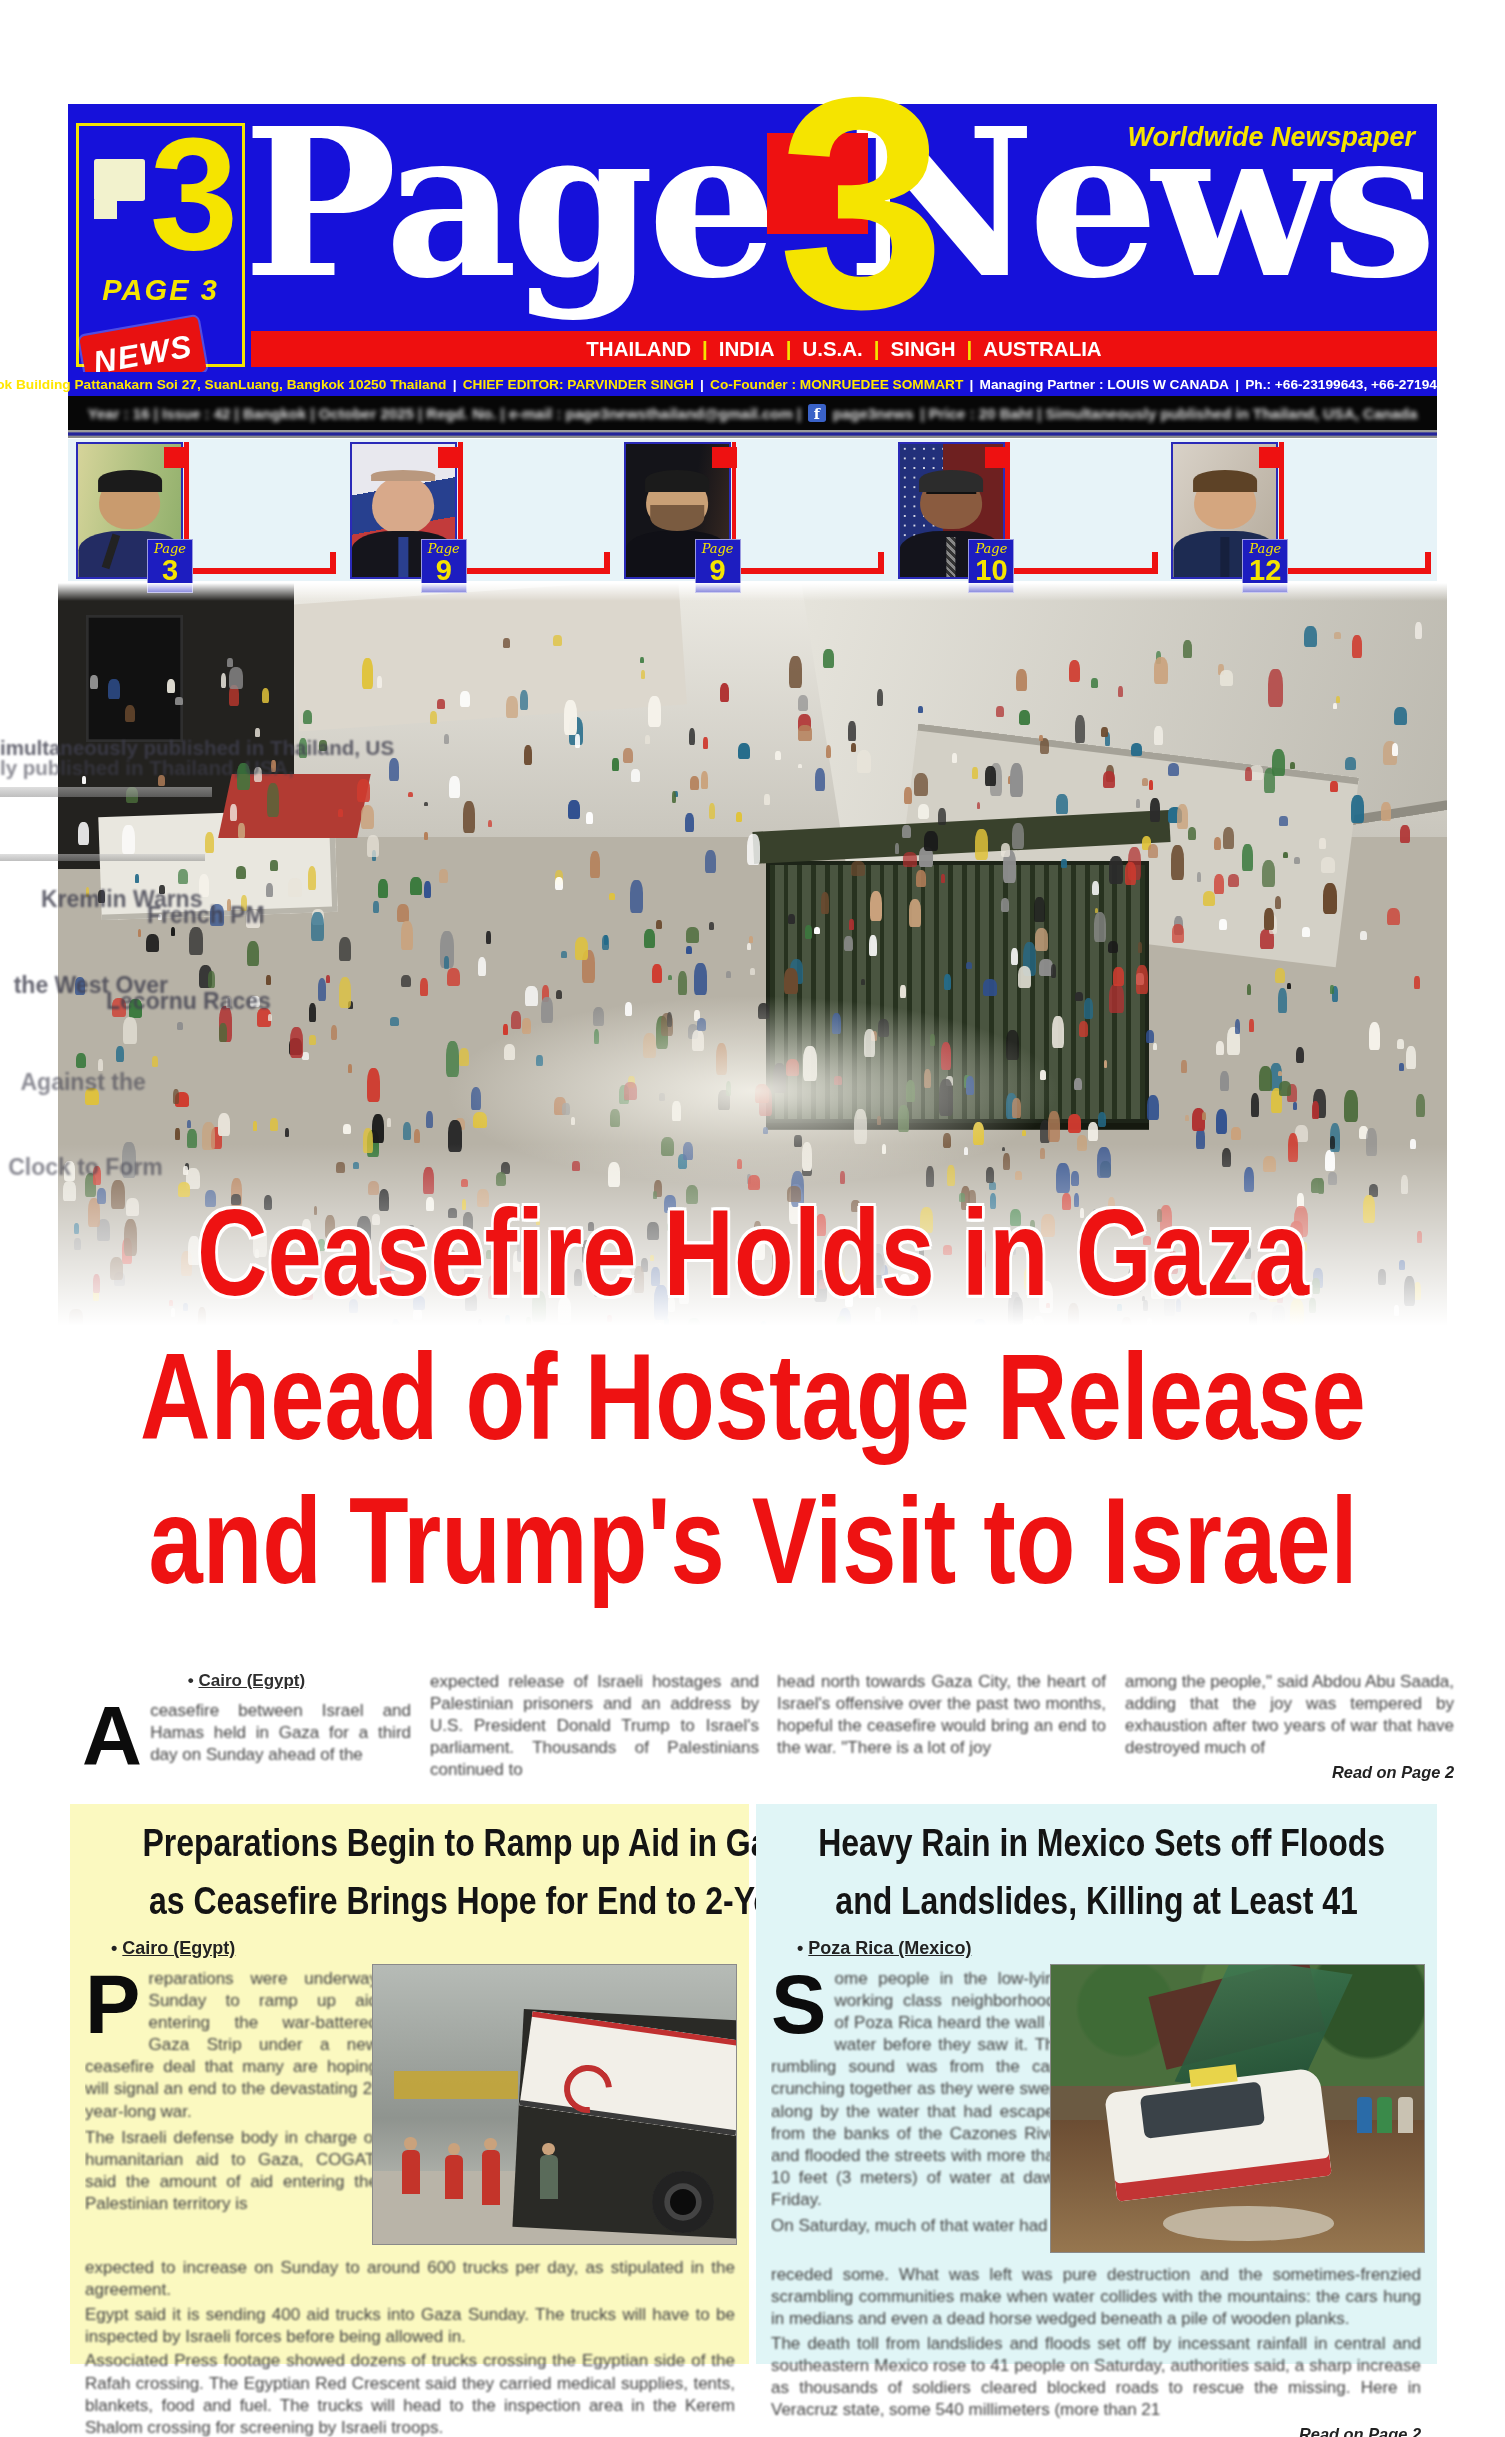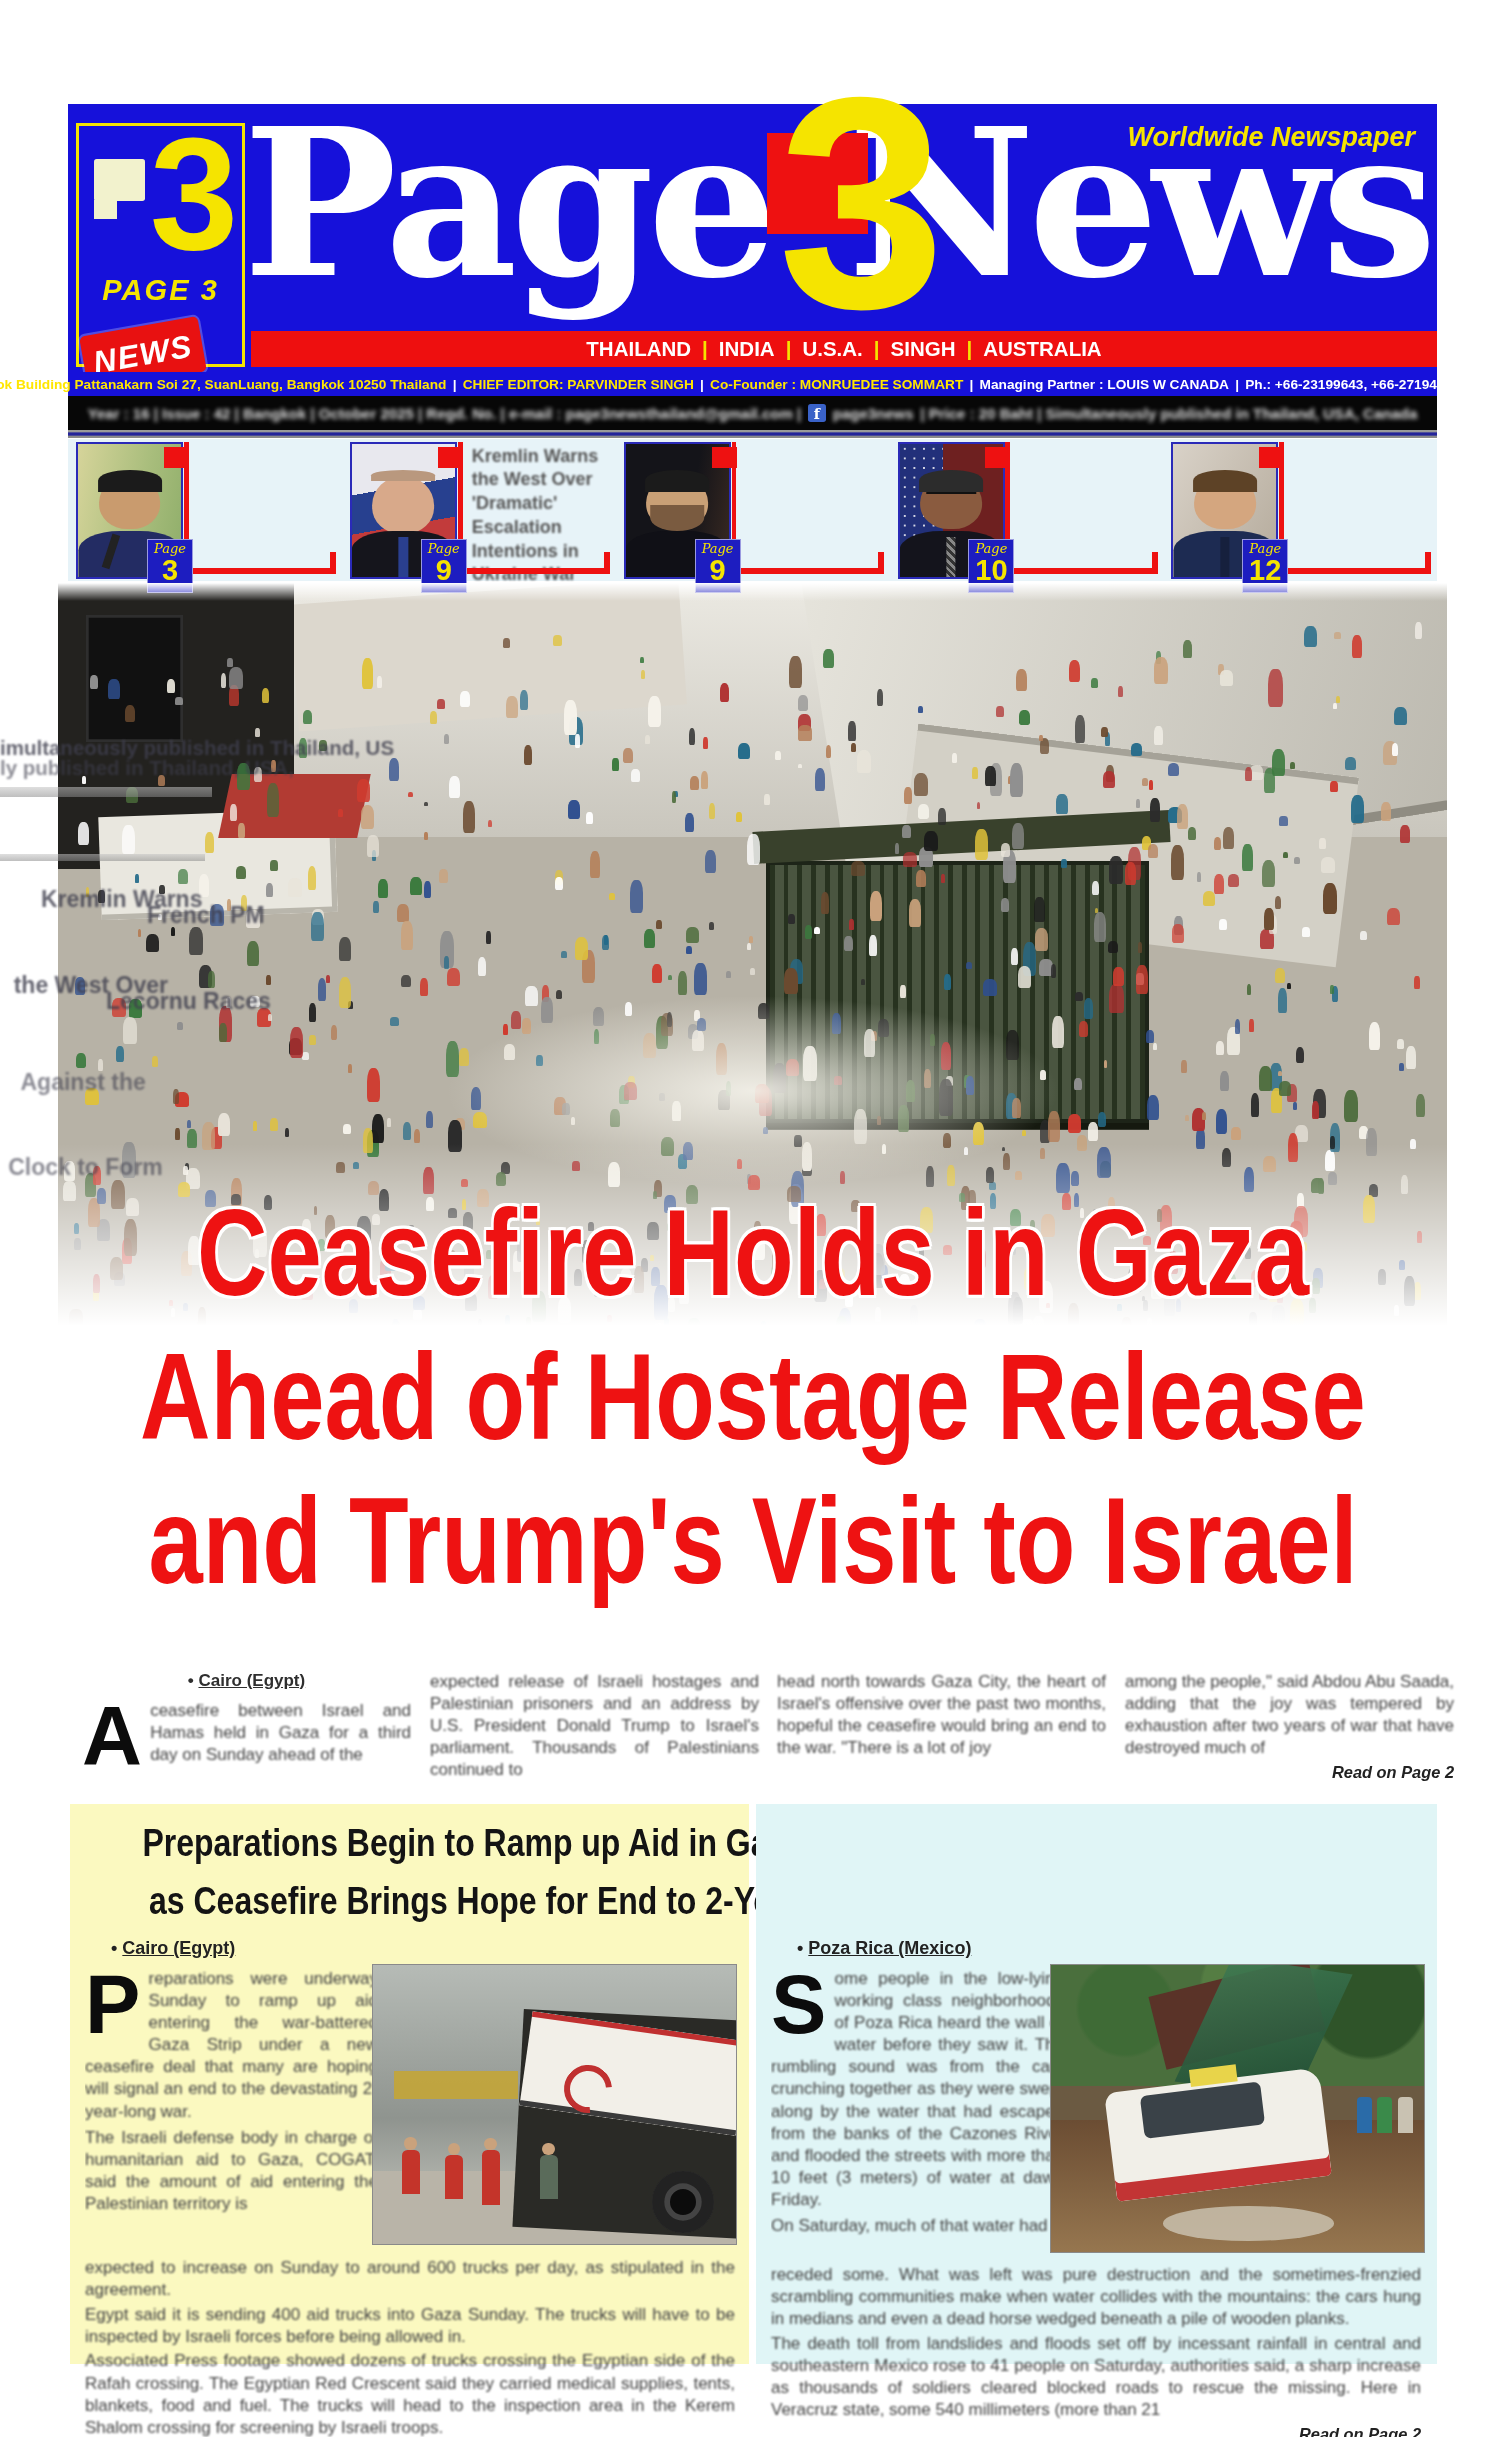--- a/index.html
+++ b/index.html
@@ -273,21 +273,20 @@
     </div>
     <div class="brief">
       <div class="b-photo">
         <div class="head"></div>
         <div class="hair"></div>
         <div class="torso"></div>
         <div class="tie"></div>
       </div>
       <div class="b-red-v"></div>
       <div class="b-red-sq"></div>
-      <div class="b-text">Kremlin Warns the West Over 'Dramatic' Escalation Intentions in Ukraine War</div>
       <div class="b-underline"></div>
       <div class="b-tick"></div>
       <div class="b-badge">
         <div class="pl">Page</div>
         <div class="pn">9</div>
       </div>
     </div>
     <div class="brief">
       <div class="b-photo">
         <div class="head"></div>
@@ -1141,20 +1140,24 @@
     </div>
     <div class="p-wide">
       <p>expected to increase on Sunday to around 600 trucks per day, as stipulated in the agreement.</p>
       <p>Egypt said it is sending 400 aid trucks into Gaza Sunday. The trucks will have to be inspected by Israeli forces before being allowed in.</p>
       <p>Associated Press footage showed dozens of trucks crossing the Egyptian side of the Rafah crossing. The Egyptian Red Crescent said they carried medical supplies, tents, blankets, food and fuel. The trucks will head to the inspection area in the Kerem Shalom crossing for screening by Israeli troops.</p>
 
     </div>
   </div>
 
   <div class="panel panel-r">
+    <div class="p-head">
+      <div><span class="cond">Heavy Rain in Mexico Sets off Floods</span></div>
+      <div><span class="cond">and Landslides, Killing at Least 41</span></div>
+    </div>
     <div class="p-by">
       <span>•</span>
       <u>Poza Rica (Mexico)</u>
     </div>
     <div class="p-col">
       <span class="dc">S</span>
       <span class="btxt">ome people in the low-lying working class neighborhoods of Poza Rica heard the wall of water before they saw it. The rumbling sound was from the cars crunching together as they were swept along by the water that had escaped from the banks of the Cazones River and flooded the streets with more than 10 feet (3 meters) of water at dawn Friday.</span>
       <p>On Saturday, much of that water had</p>
     </div>
     <div class="p-photo">

